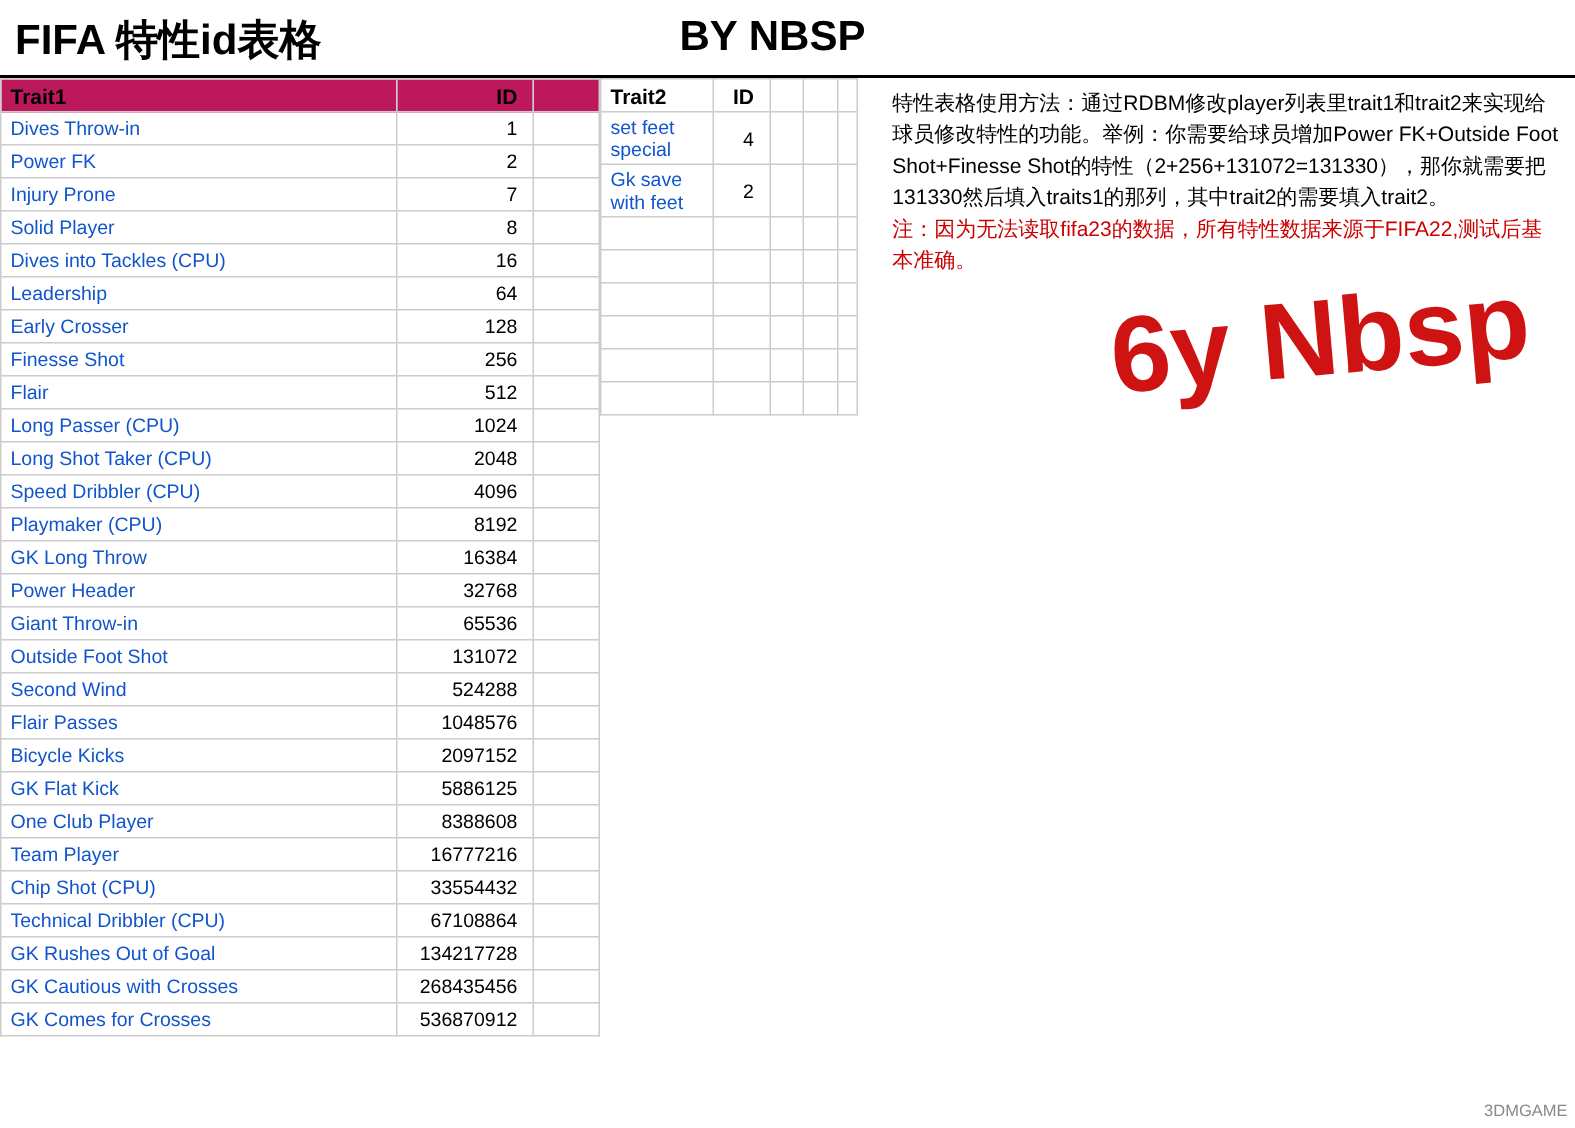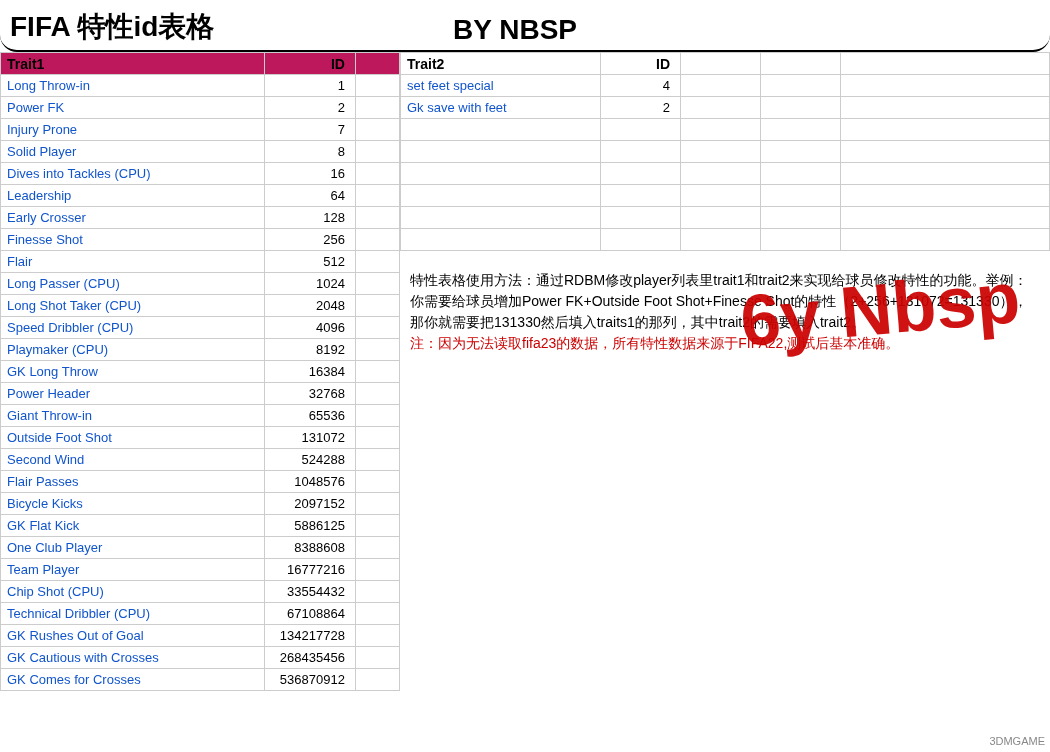--- a/index.html
+++ b/index.html
@@ -15,24 +15,23 @@
     .page-container {
       width: 1050px;
       min-height: 752px;
       background: #fff;
       position: relative;
     }
 
     
     .header {
       display: flex;
-      align-items: flex-end;
+      align-items: flex-start;
       padding: 8px 10px 4px 10px;
       border-bottom: 2px solid #000;
-      border-radius: 17px;
     }
     .header-title-left {
       font-size: 28px;
       font-weight: bold;
       flex: 1;
       color: #000;
     }
     .header-title-right {
       font-size: 28px;
       font-weight: bold;
@@ -76,21 +75,21 @@
     }
     .left-table th:nth-child(2) {
       width: 80px;
     }
 
     
     .right-area {
       flex: 1;
       position: relative;
       display: flex;
-      flex-direction: column;
+      flex-direction: row;
       gap: 13px;
     }
 
     
     .trait2-table {
       border-collapse: collapse;
       width: 100%;
     }
     .trait2-table th, .trait2-table td {
       border: 1px solid #ccc;
@@ -179,21 +178,21 @@
     <table class="left-table">
       <thead>
         <tr>
           <th>Trait1</th>
           <th class="id-col">ID</th>
           <th style="width:40px; border:1px solid #ccc;"></th>
         </tr>
       </thead>
       <tbody id="trait1-tbody">
       <tr>
-    <td class="trait-name">Long Throw-in</td>
+    <td class="trait-name">Dives Throw-in</td>
     <td class="id-val">1</td>
     <td style="border:1px solid #ccc;"></td>
   </tr>
           <tr>
     <td class="trait-name">Power FK</td>
     <td class="id-val">2</td>
     <td style="border:1px solid #ccc;"></td>
   </tr>
           <tr>
     <td class="trait-name">Injury Prone</td>

